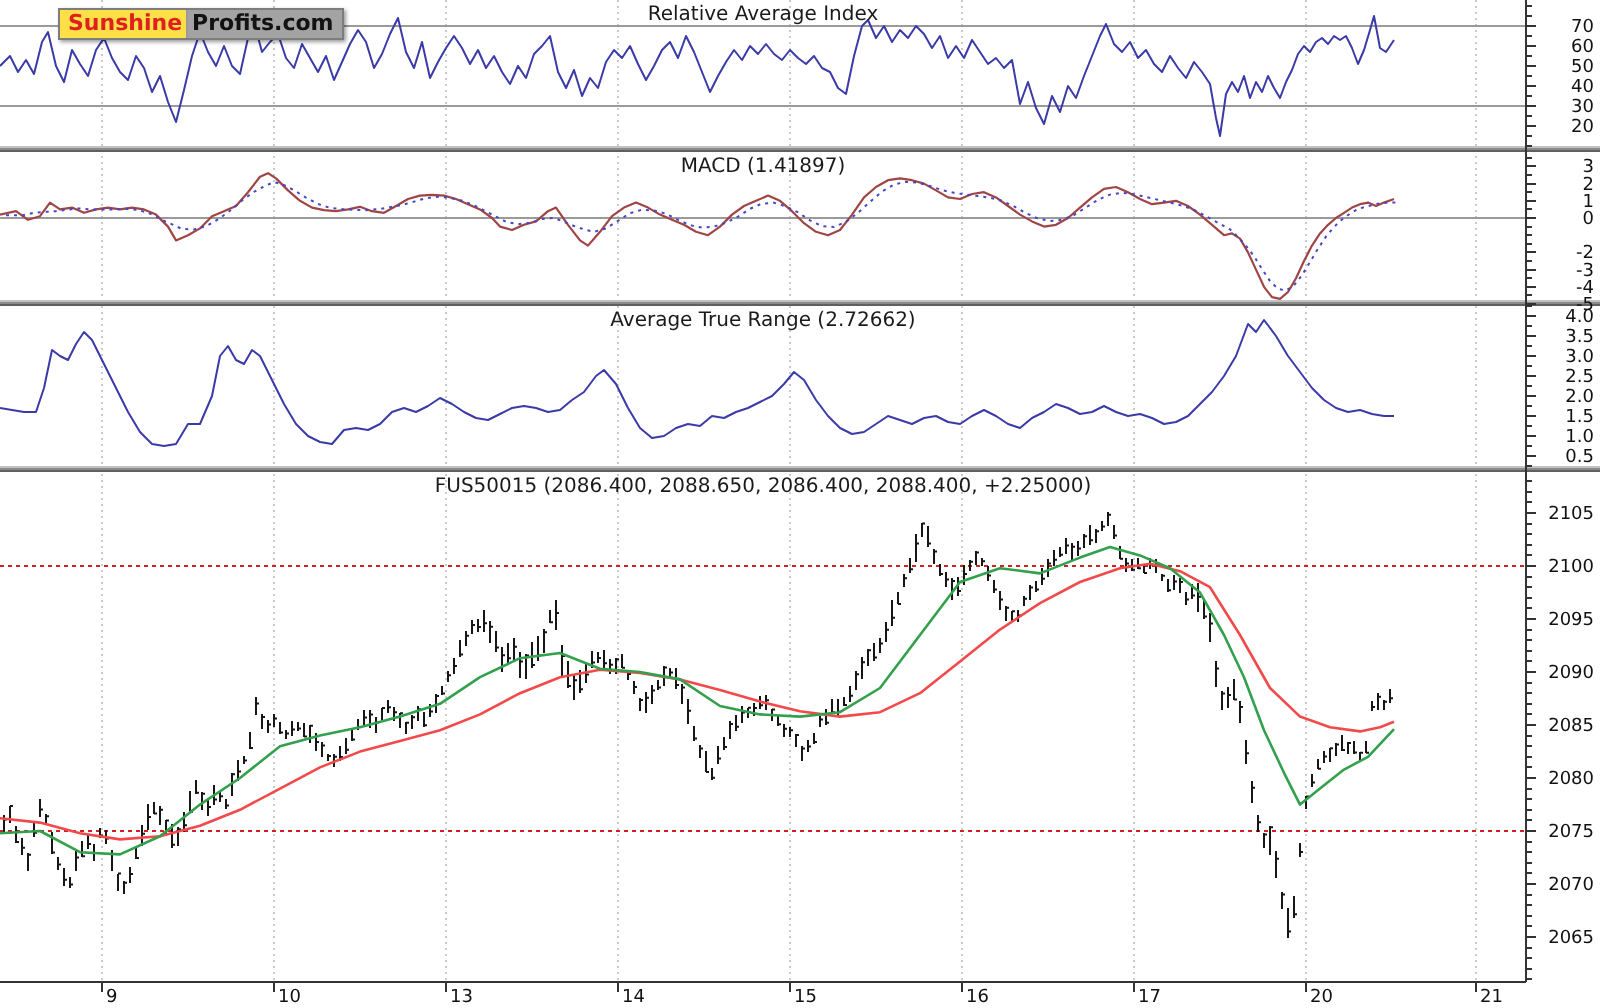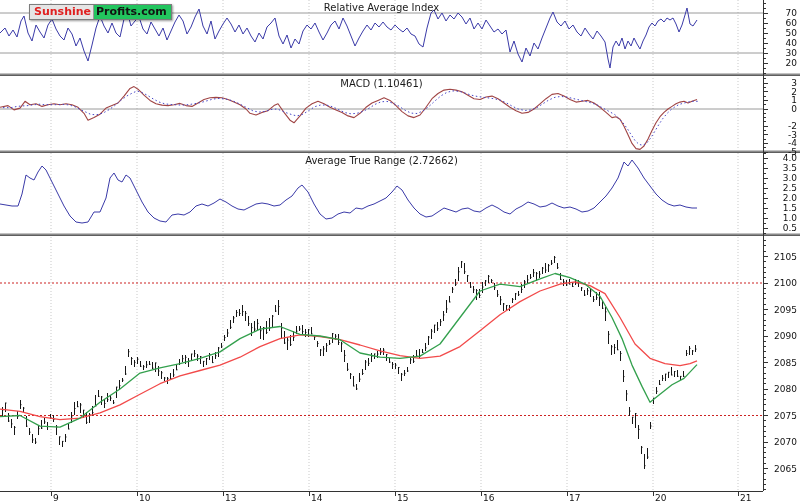--- a/index.html
+++ b/index.html
@@ -3,22 +3,22 @@
 <meta charset="utf-8">
 <style>
   html,body{margin:0;padding:0;background:#fff;}
   .stage{position:relative;width:800px;height:504px;background:#fff;overflow:hidden;
          font-family:"DejaVu Sans",sans-serif;}
   svg{position:absolute;left:0;top:0;}
   .ptitle{position:absolute;left:0;width:763px;text-align:center;font-size:10px;color:#1a1a1a;}
   .logo{position:absolute;left:29px;top:4px;display:flex;align-items:center;
         border:1px solid #7d7d7d;box-shadow:1px 1px 2px rgba(0,0,0,.4);
         font-weight:bold;font-size:11px;line-height:14px;background:#fff;}
-  .logo .p1{color:#e02020;background:#e5e5e5;padding:0 2px 0 4px;text-align:center;}
-  .logo .p2{color:#121212;background:#22c55e;border-left:1px solid #9a9a9a;padding:0 4px 0 2px;}
+  .logo .p1{color:#e02020;background:#fde047;padding:0 2px 0 4px;text-align:center;}
+  .logo .p2{color:#121212;background:#a3a3a3;border-left:1px solid #9a9a9a;padding:0 4px 0 2px;}
 </style>
 </head>
 <body>
 
 <div class="stage">
   <svg id="chart" width="800" height="504" viewBox="0 0 800 504">
       <g stroke="#c9c9c9" stroke-dasharray="1,2" stroke-width="1">
         <line x1="51" y1="0" x2="51" y2="491"></line>
         <line x1="137" y1="0" x2="137" y2="491"></line>
         <line x1="223" y1="0" x2="223" y2="491"></line>
@@ -244,20 +244,21 @@
         <line x1="567" y1="491" x2="567" y2="496" stroke="#333333" stroke-width="1" shape-rendering="crispEdges"></line>
         <text x="569" y="501" font-size="9px" fill="#111111">17</text>
         <line x1="653" y1="491" x2="653" y2="496" stroke="#333333" stroke-width="1" shape-rendering="crispEdges"></line>
         <text x="655" y="501" font-size="9px" fill="#111111">20</text>
         <line x1="738" y1="491" x2="738" y2="496" stroke="#333333" stroke-width="1" shape-rendering="crispEdges"></line>
         <text x="740" y="501" font-size="9px" fill="#111111">21</text>
       </g>
     </svg>
 
   <div class="ptitle" style="top:2px">Relative Average Index</div>
-  <div class="ptitle" style="top:78px">MACD (1.10461)</div>
+  <div class="ptitle" style="top:78px">MACD (1.41897)</div>
   <div class="ptitle" style="top:155px">Average True Range (2.72662)</div>
+  <div class="ptitle" style="top:238px">FUS50015 (2086.400, 2088.650, 2086.400, 2088.400, +2.25000)</div>
 
   <div class="logo">
     <span class="p1">Sunshine</span>
     <span class="p2">Profits.com</span>
   </div>
 </div>
 
 </body></html>

